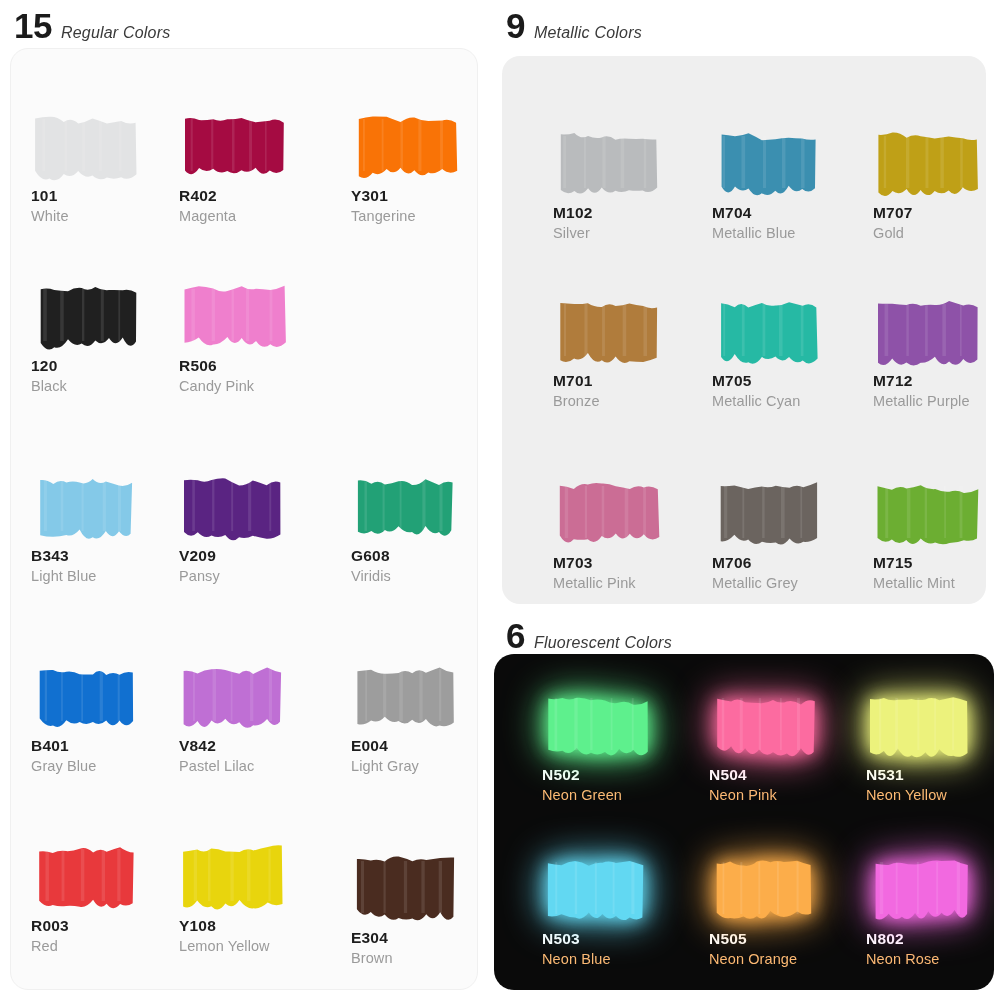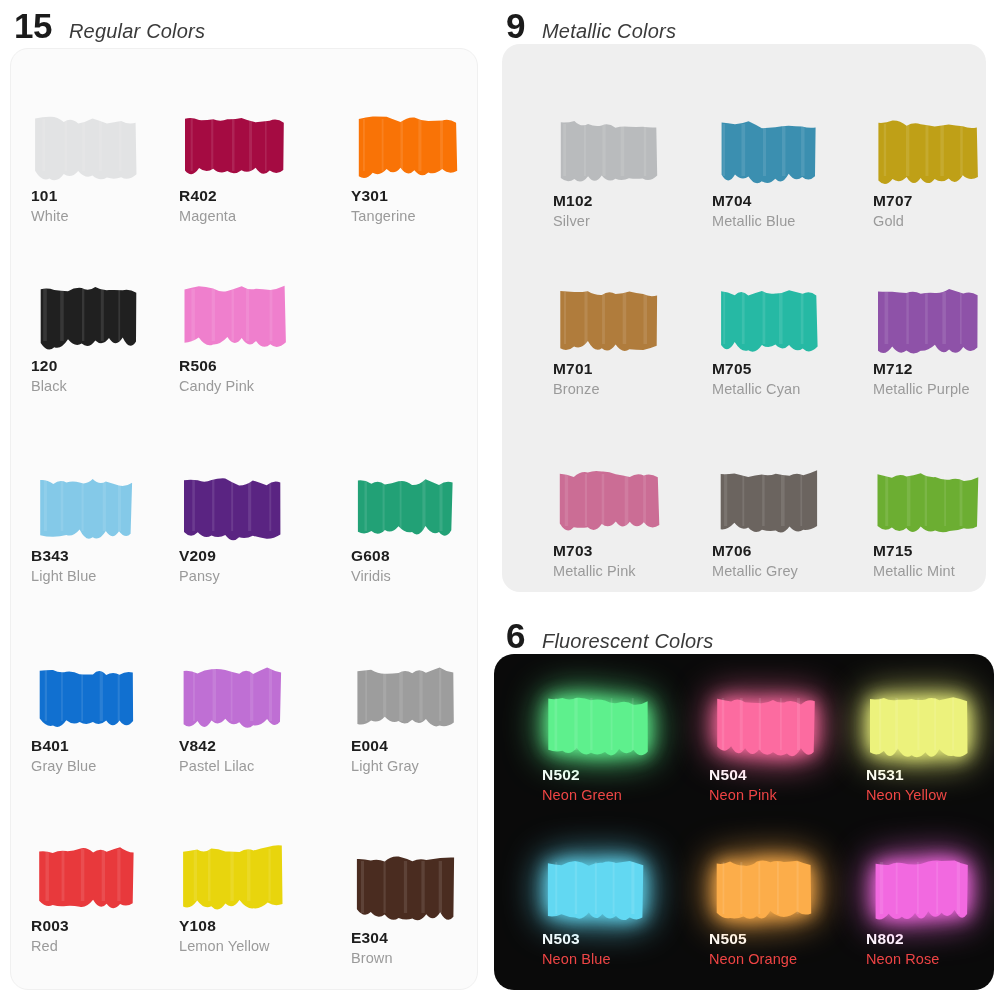--- a/index.html
+++ b/index.html
@@ -5,38 +5,38 @@
   * { box-sizing: border-box; margin: 0; padding: 0; }
   html, body {
     width: 1000px; height: 1000px;
     background: #ffffff;
     font-family: "Liberation Sans", sans-serif;
     overflow: hidden;
   }
   .page { position: relative; width: 1000px; height: 1000px; }
 
   
-  .sec-head { display: flex; align-items: baseline; gap: 17px; }
+  .sec-head { display: flex; align-items: baseline; gap: 9px; }
   .sec-count {
     font-size: 35px; font-weight: 700; color: #1b1b1b;
     letter-spacing: -0.5px; line-height: 1;
   }
   .sec-title {
-    font-size: 20px; font-style: italic; color: #3a3a3a;
+    font-size: 16px; font-style: italic; color: #3a3a3a;
     letter-spacing: 0.2px; line-height: 1;
   }
 
   
   .card { position: absolute; border-radius: 18px; }
   #card-regular {
     left: 10px; top: 48px; width: 468px; height: 942px;
     background: #fbfbfb; border: 1px solid #f0f0f0;
   }
   #card-metallic {
-    left: 502px; top: 44px; width: 484px; height: 548px;
+    left: 502px; top: 56px; width: 484px; height: 548px;
     background: #efefef;
   }
   #card-fluorescent {
     left: 494px; top: 654px; width: 500px; height: 336px;
     background: #0a0a0a; border-radius: 20px;
   }
 
   
   .grid { position: absolute; inset: 0; }
   .cell { position: absolute; width: 150px; }
@@ -50,21 +50,21 @@
     margin-top: 6px;
     font-size: 15.5px; font-weight: 700; color: #1d1d1d;
     letter-spacing: 0.2px; white-space: nowrap;
   }
   .name {
     margin-top: 3px;
     font-size: 14.5px; font-weight: 400; color: #9a9a9a;
     letter-spacing: 0.1px; white-space: nowrap;
   }
   .dark .code { color: #ffffff; }
-  .dark .name { color: #ef4444; }
+  .dark .name { color: #fdba74; }
 
   
   .glow svg { filter: blur(0px); }
   .glow { filter: drop-shadow(0 0 9px var(--glow)) drop-shadow(0 0 18px var(--glow)); }
 </style>
 </head>
 <body>
 
 <div class="page">
 

